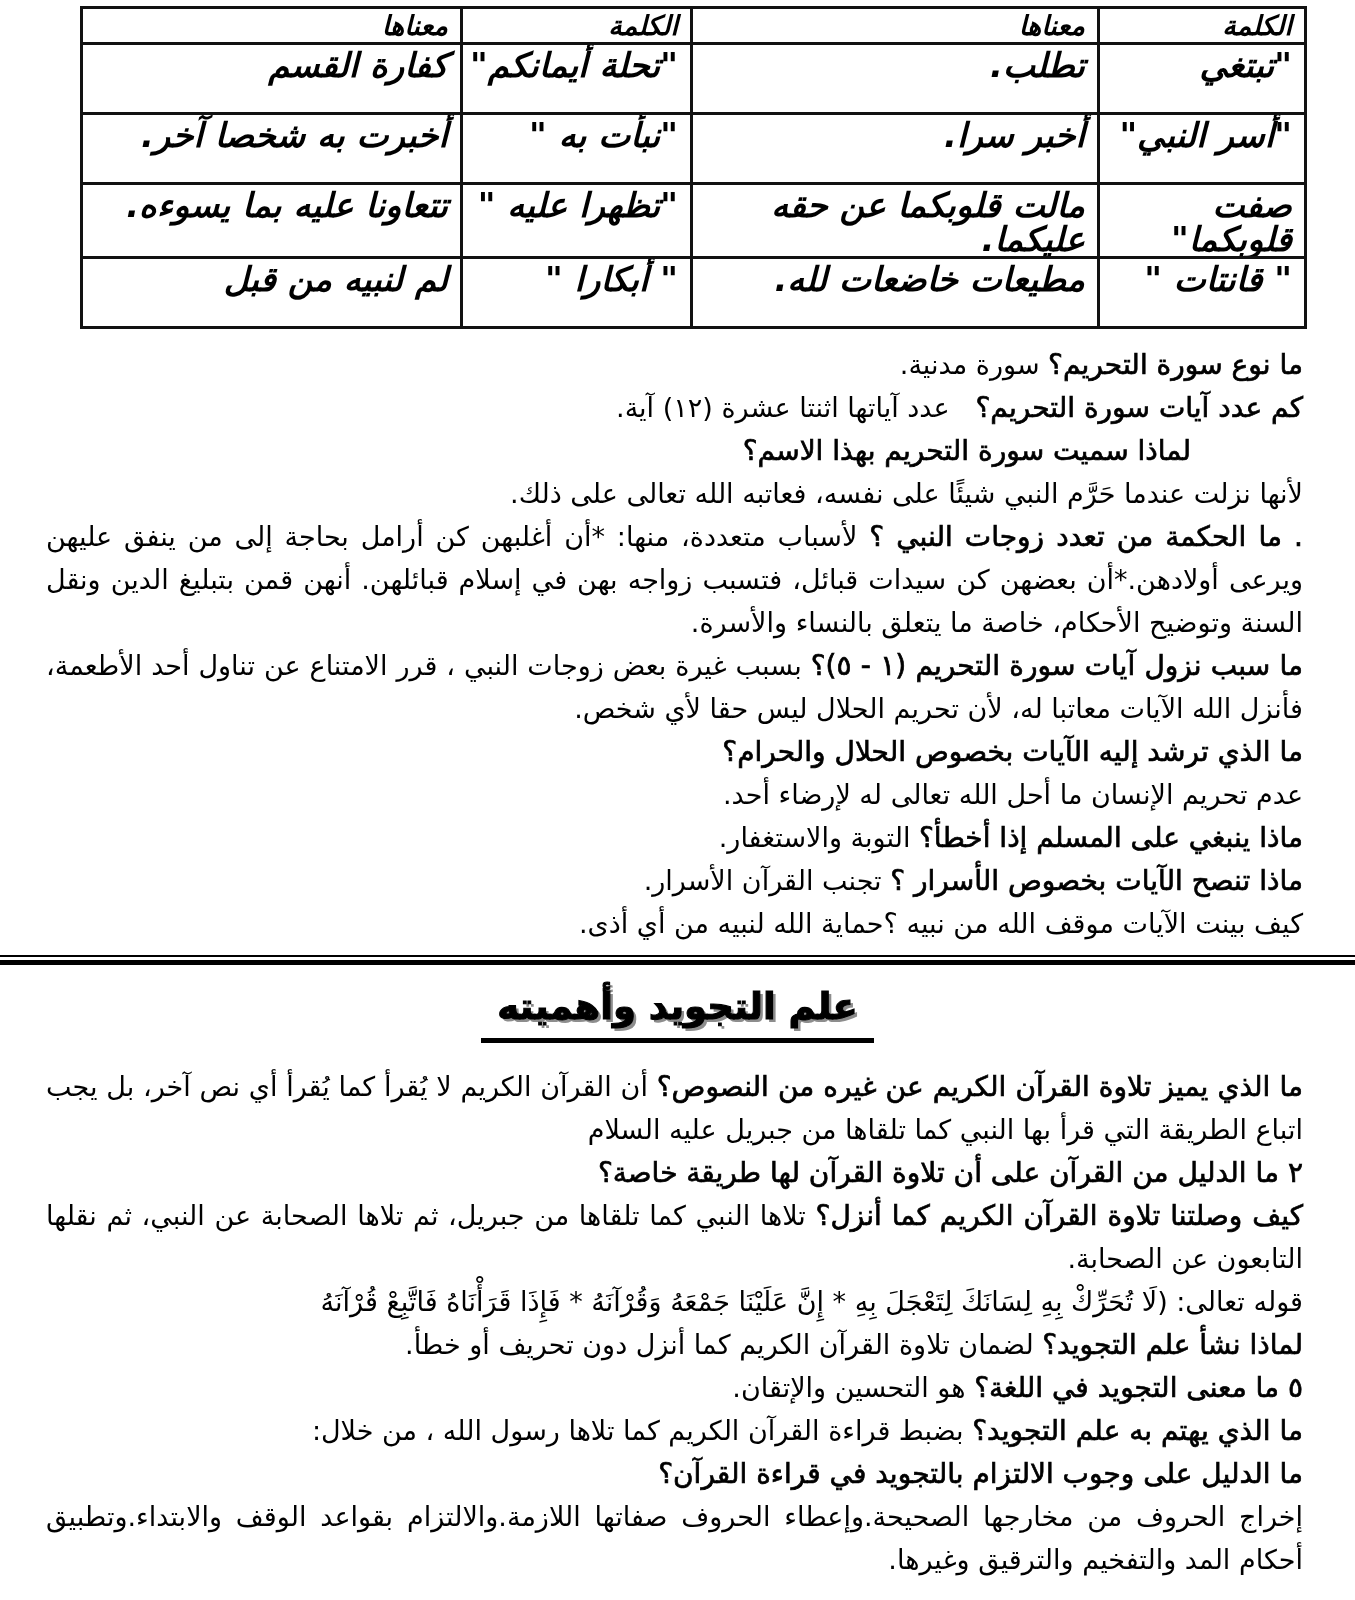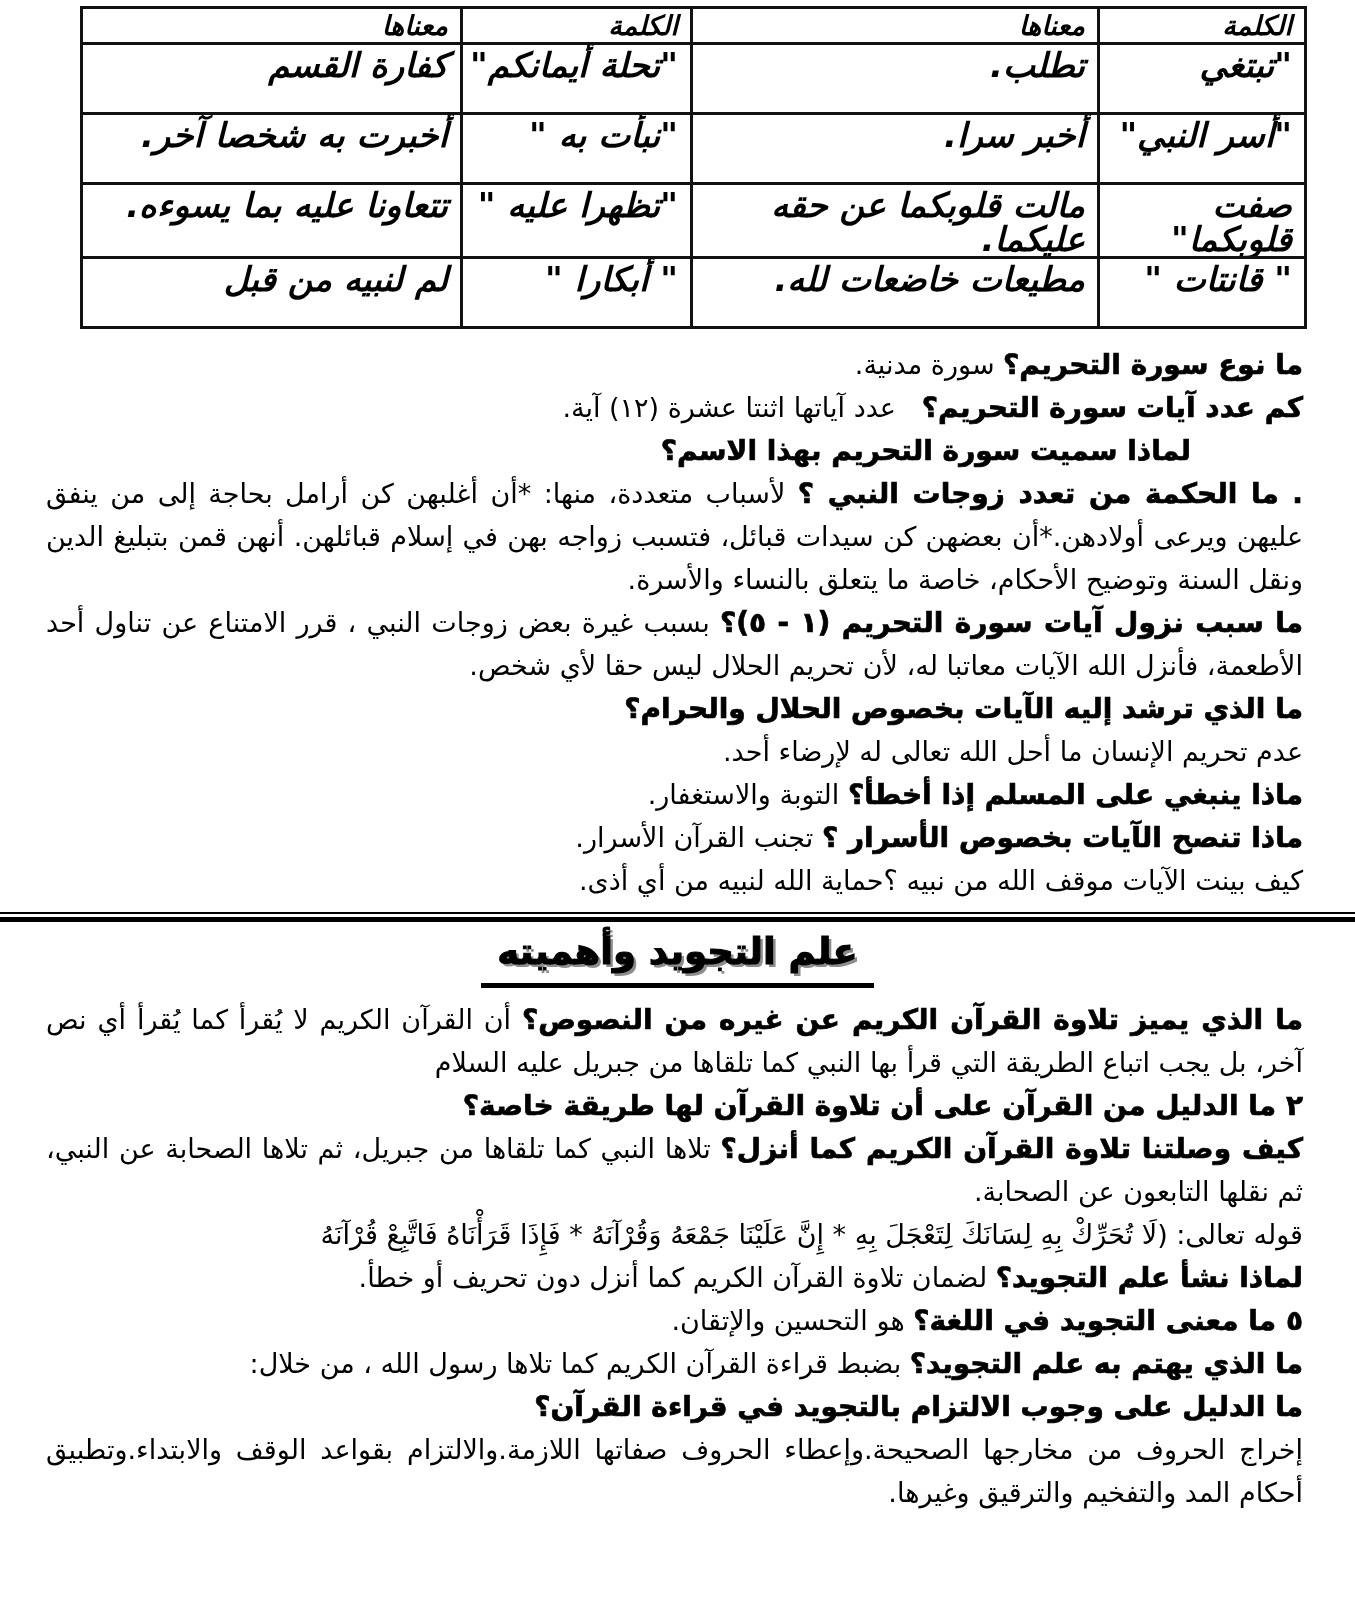--- a/index.html
+++ b/index.html
@@ -27,35 +27,35 @@
   table.vocab th{height:32px;font-size:27px;padding-top:1px;}
   table.vocab td{height:64px;font-size:34px;line-height:34px;}
 
   
   .qa-wrap{padding:0 52px 0 46px;}
   .qa-line{
     margin:0;font-size:27px;line-height:43px;
     text-align:justify;
   }
   .q{
-    font-weight:bold;font-size:28px;
+    font-weight:normal;font-size:28px;
     -webkit-text-stroke:0.7px #000;
     letter-spacing:-0.3px;
   }
   .a{font-weight:normal;}
   .indent{padding-right:112px;}
 
   
   .divider{margin:10px 0 6px;border-top:2px solid #000;}
   .divider-bar{height:5px;background:#000;margin-top:3px;}
 
   
   .title-wrap{text-align:center;margin:8px 0 10px;}
   .section-title{
-    display:inline-block;margin:0;
+    display:inline-block;margin:12px;
     font-size:37px;font-weight:bold;
     -webkit-text-stroke:1.1px #000;
     text-shadow:3px 3px 0 #8d8d8d;
     border-bottom:5px solid #000;
     padding:0 16px 10px;
   }
 </style>
 </head>
 <body>
 
@@ -110,20 +110,21 @@
 
   <div class="qa-wrap">
 
       <p class="qa-line"><span class="q">ما نوع سورة التحريم؟</span> <span class="a">سورة مدنية.</span></p>
 
       <p class="qa-line"><span class="q">كم عدد آيات سورة التحريم؟</span> <span class="a">&nbsp; عدد آياتها اثنتا عشرة (١٢) آية.</span></p>
 
 
       <p class="qa-line indent"><span class="q">لماذا سميت سورة التحريم بهذا الاسم؟</span> </p>
 
+      <p class="qa-line"> <span class="a">لأنها نزلت عندما حَرَّم النبي شيئًا على نفسه، فعاتبه الله تعالى على ذلك.</span></p>
 
       <p class="qa-line"><span class="q">. ما الحكمة من تعدد زوجات النبي ؟</span> <span class="a">لأسباب متعددة، منها: *أن أغلبهن كن أرامل بحاجة إلى من ينفق عليهن ويرعى أولادهن.*أن بعضهن كن سيدات قبائل، فتسبب زواجه بهن في إسلام قبائلهن. أنهن قمن بتبليغ الدين ونقل السنة وتوضيح الأحكام، خاصة ما يتعلق بالنساء والأسرة.</span></p>
 
       <p class="qa-line"><span class="q">ما سبب نزول آيات سورة التحريم (١ - ٥)؟</span> <span class="a">بسبب غيرة بعض زوجات النبي ، قرر الامتناع عن تناول أحد الأطعمة، فأنزل الله الآيات معاتبا له، لأن تحريم الحلال ليس حقا لأي شخص.</span></p>
 
       <p class="qa-line"><span class="q">ما الذي ترشد إليه الآيات بخصوص الحلال والحرام؟</span> </p>
 
       <p class="qa-line"> <span class="a">عدم تحريم الإنسان ما أحل الله تعالى له لإرضاء أحد.</span></p>
 
       <p class="qa-line"><span class="q">ماذا ينبغي على المسلم إذا أخطأ؟</span> <span class="a">التوبة والاستغفار.</span></p>

